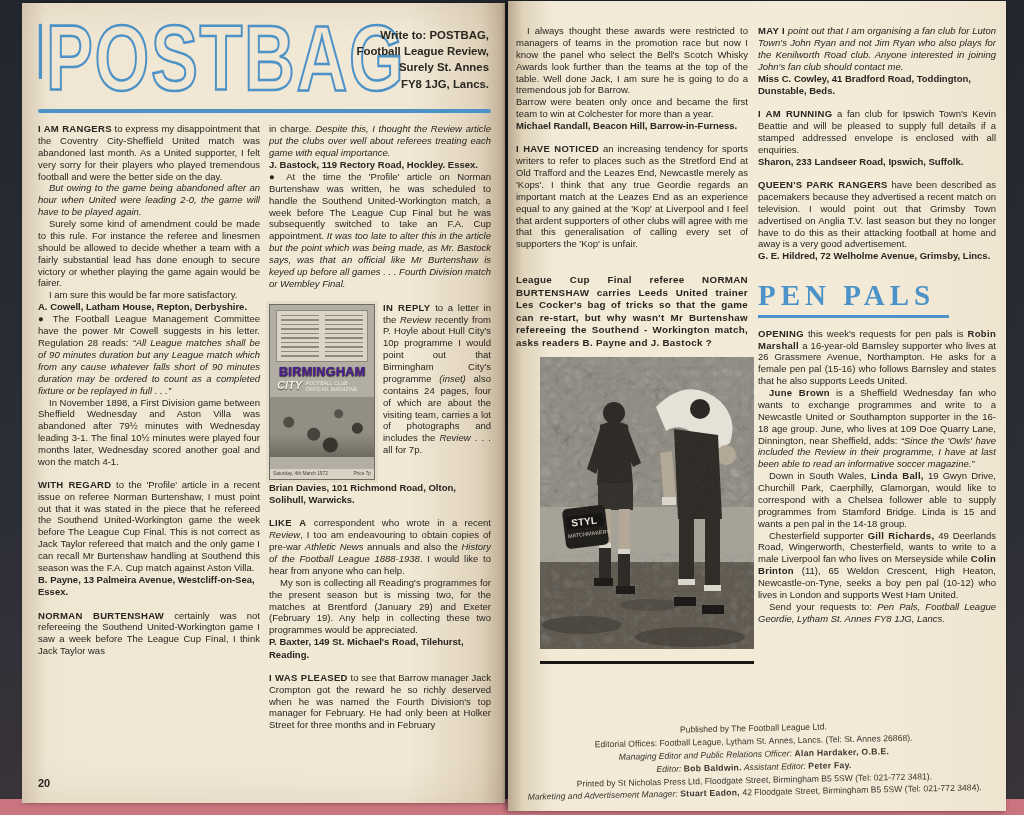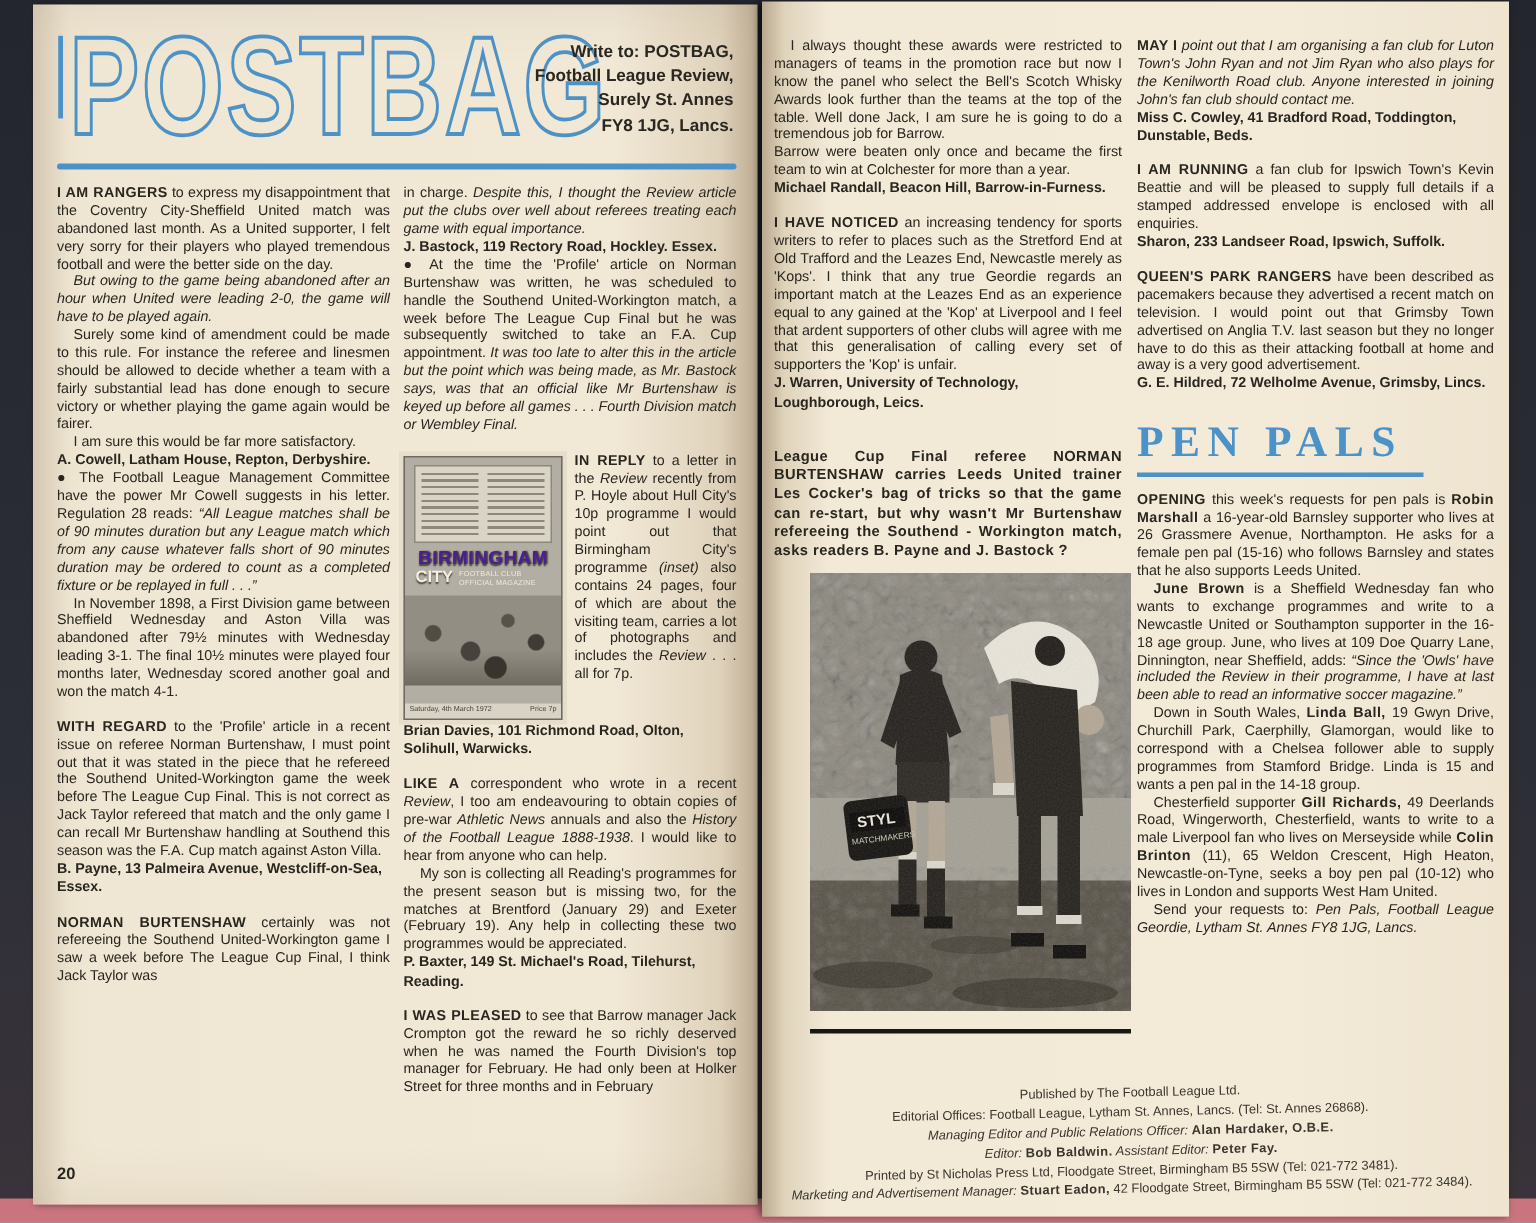--- a/index.html
+++ b/index.html
@@ -46,21 +46,21 @@
 
   
   .inset-wrap { margin-top:12px; }
   .inset-wrap::after { content:""; display:block; clear:both; }
   .prog { float:left; width:106px; height:176px; margin:2px 8px 2px 0; position:relative;
           background:#b2aea3; border:1px solid #6e6a60; box-shadow:0 0 0 3px #e6decb; overflow:hidden; }
   .prog-lists { margin:5px 6px 3px; height:52px; background:#d9d4c6; display:flex; gap:6px; padding:4px; border:1px solid #8d887c; }
   .prog-lists .list { flex:1; background:repeating-linear-gradient(180deg,#8d887c 0 1.5px,transparent 1.5px 4.5px); }
   .prog-title { font-weight:700; color:#4c1d95; font-size:12.5px; letter-spacing:.4px; text-align:center;
                 text-shadow:0 1px 1px #45413a, 1px 0 1px #45413a; margin-top:1px; }
-  .prog-row { display:flex; align-items:flex-start; gap:4px; padding:0 7px; }
+  .prog-row { display:flex; align-items:flex-start; gap:4px; padding:0 7px;font-style:italic; }
   .prog-city { font-weight:700; color:#f4f0e6; font-size:11px; text-shadow:0 1px 1px #45413a; }
   .prog-mag { font-size:4.8px; line-height:1.35; color:#efeadf; padding-top:2px; letter-spacing:.2px; }
   .prog-mag span { display:block; }
   .prog-photo { margin-top:3px; height:60px;
       background-image:
         radial-gradient(circle at 18% 42%, #514d45 0 5px, transparent 6px),
         radial-gradient(circle at 42% 62%, #47433c 0 6px, transparent 7px),
         radial-gradient(circle at 66% 28%, #57534b 0 4px, transparent 5px),
         radial-gradient(circle at 84% 52%, #403c35 0 5px, transparent 6px),
         radial-gradient(circle at 58% 80%, #38342e 0 7px, transparent 8px),
@@ -166,21 +166,20 @@
 
 <div class="page page-right">
   <div class="cols">
 
     <div class="col col-3">
       <div>
           <p class="blk indent"><span>I always thought these awards were restricted to managers of teams in the promotion race but now I know the panel who select the Bell's Scotch Whisky Awards look further than the teams at the top of the table. Well done Jack, I am sure he is going to do a tremendous job for Barrow.</span></p>
           <p class="blk p"><span>Barrow were beaten only once and became the first team to win at Colchester for more than a year.</span></p>
           <p class="blk sig"><span>Michael Randall, Beacon Hill, Barrow-in-Furness.</span></p>
           <p class="blk gap"><span class="b">I HAVE NOTICED</span><span> an increasing tendency for sports writers to refer to places such as the Stretford End at Old Trafford and the Leazes End, Newcastle merely as 'Kops'. I think that any true Geordie regards an important match at the Leazes End as an experience equal to any gained at the 'Kop' at Liverpool and I feel that ardent supporters of other clubs will agree with me that this generalisation of calling every set of supporters the 'Kop' is unfair.</span></p>
-          <p class="blk sig"><span>J. Warren, University of Technology, Loughborough, Leics.</span></p>
         </div>
 
       <p class="caption"><span class="b">League Cup Final referee NORMAN BURTENSHAW carries Leeds United trainer Les Cocker's bag of tricks so that the game can re-start, but why wasn't Mr Burtenshaw refereeing the Southend - Workington match, asks readers B. Payne and J. Bastock ?</span></p>
 
       <div class="photo-wrap">
         <svg class="photo" width="214" height="292" viewBox="0 0 214 292" role="img">
           <defs>
             <filter id="crowd">
                 <feTurbulence type="turbulence" baseFrequency="0.09" numOctaves="2"></feTurbulence>
                 <feColorMatrix type="saturate" values="0"></feColorMatrix>

